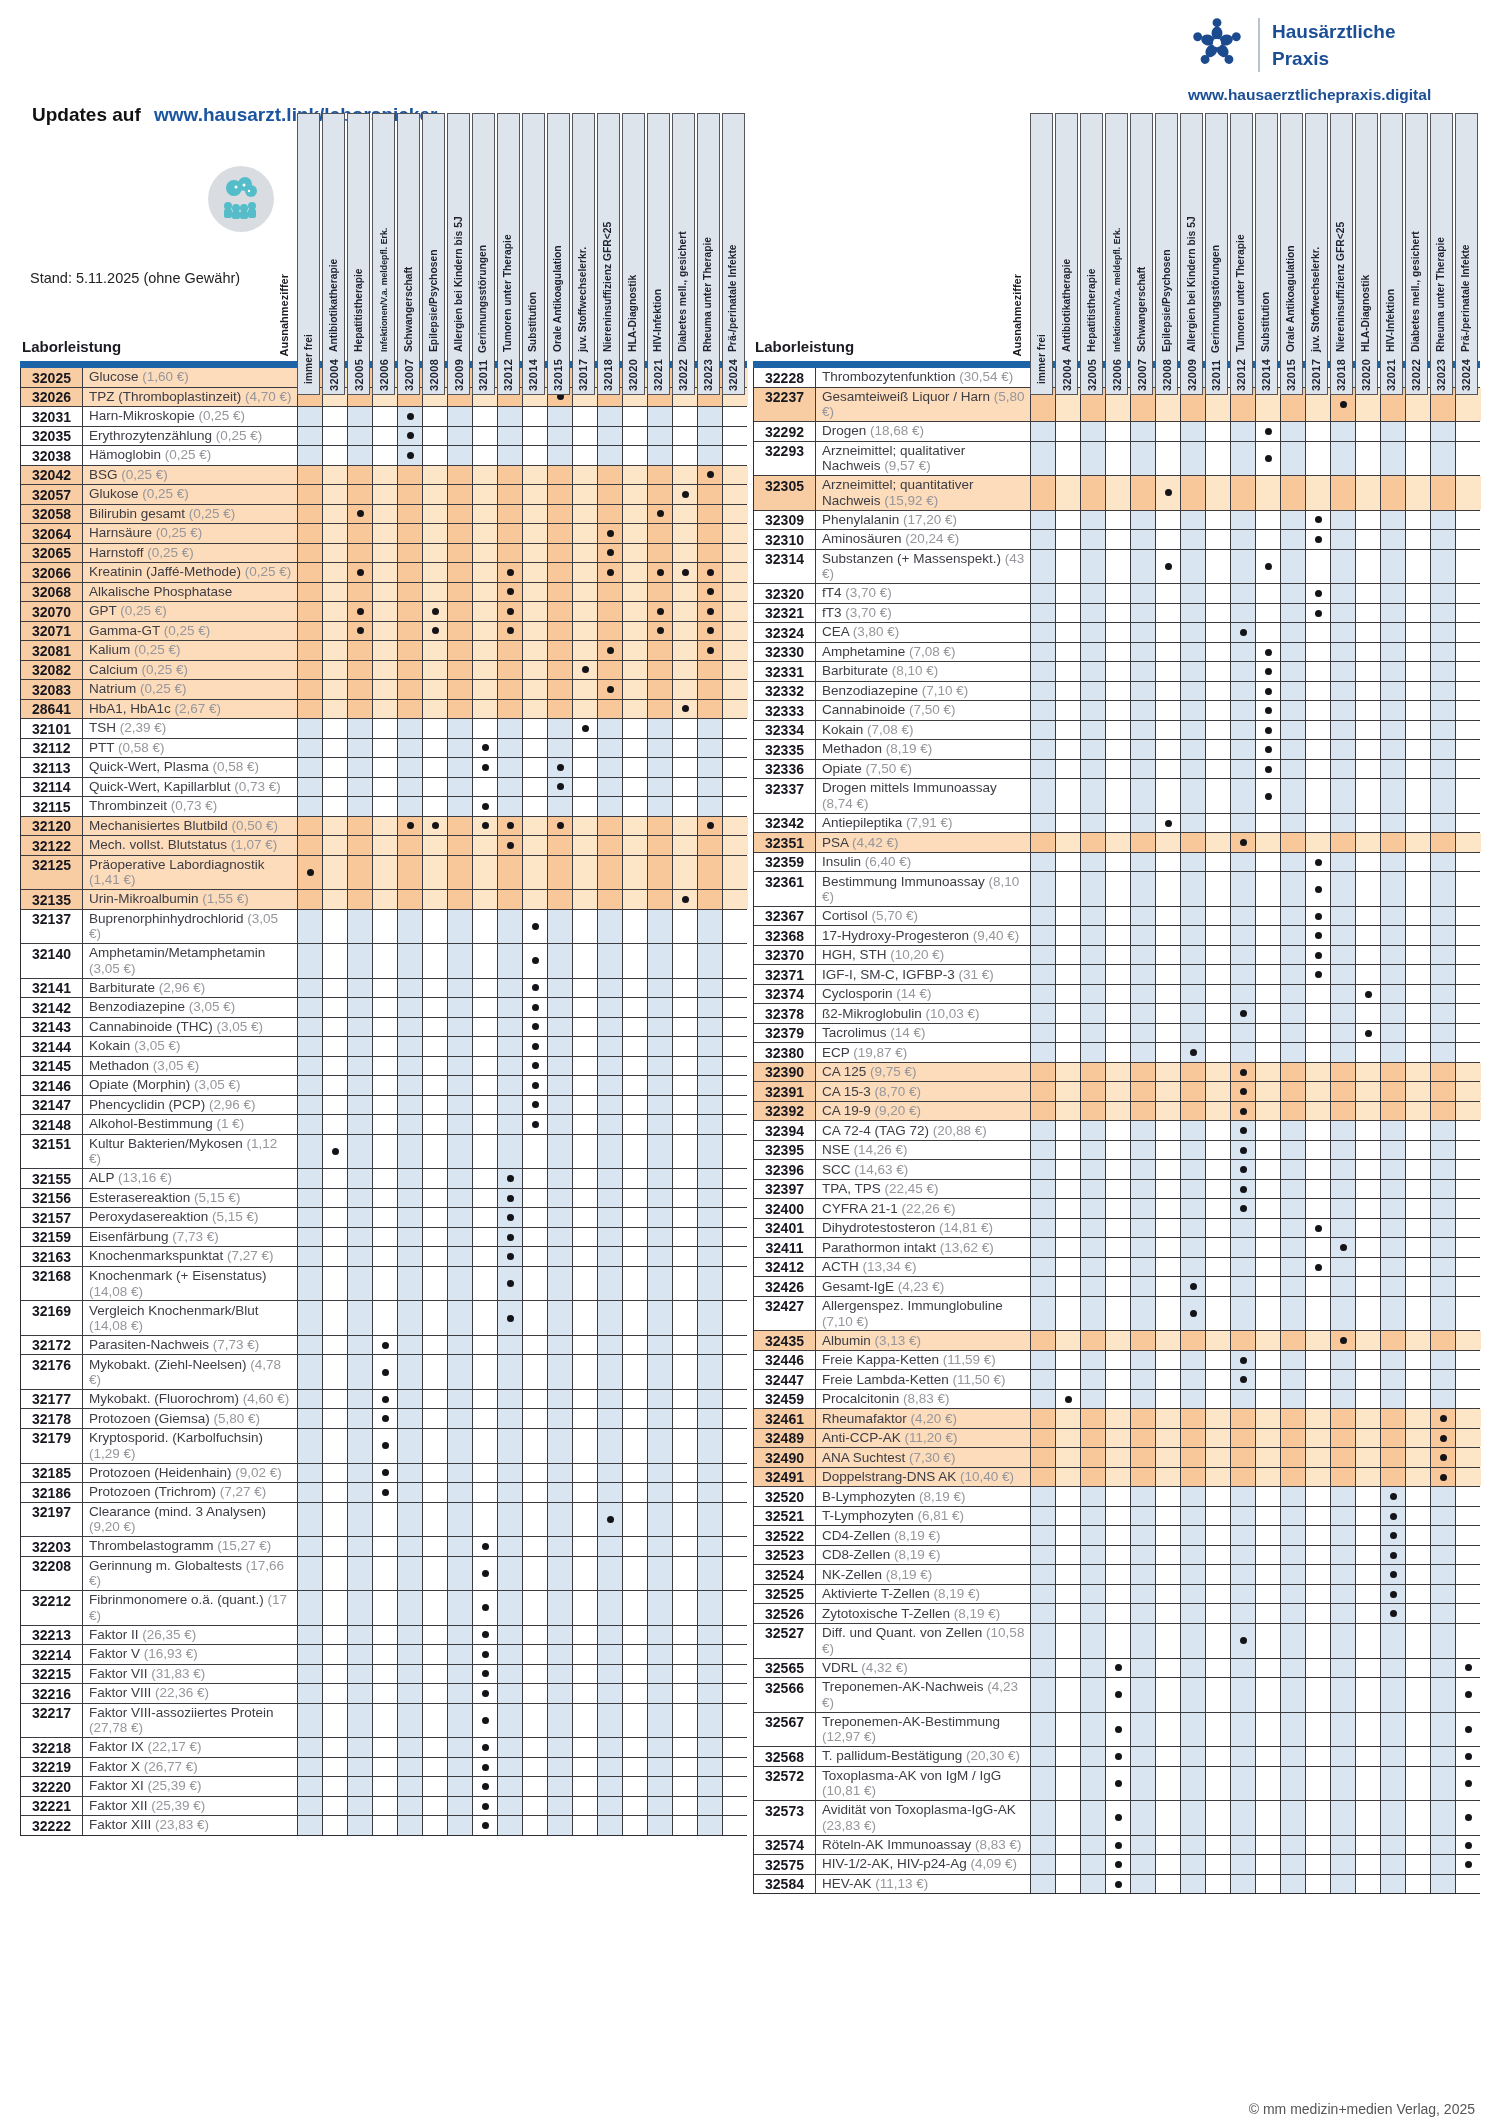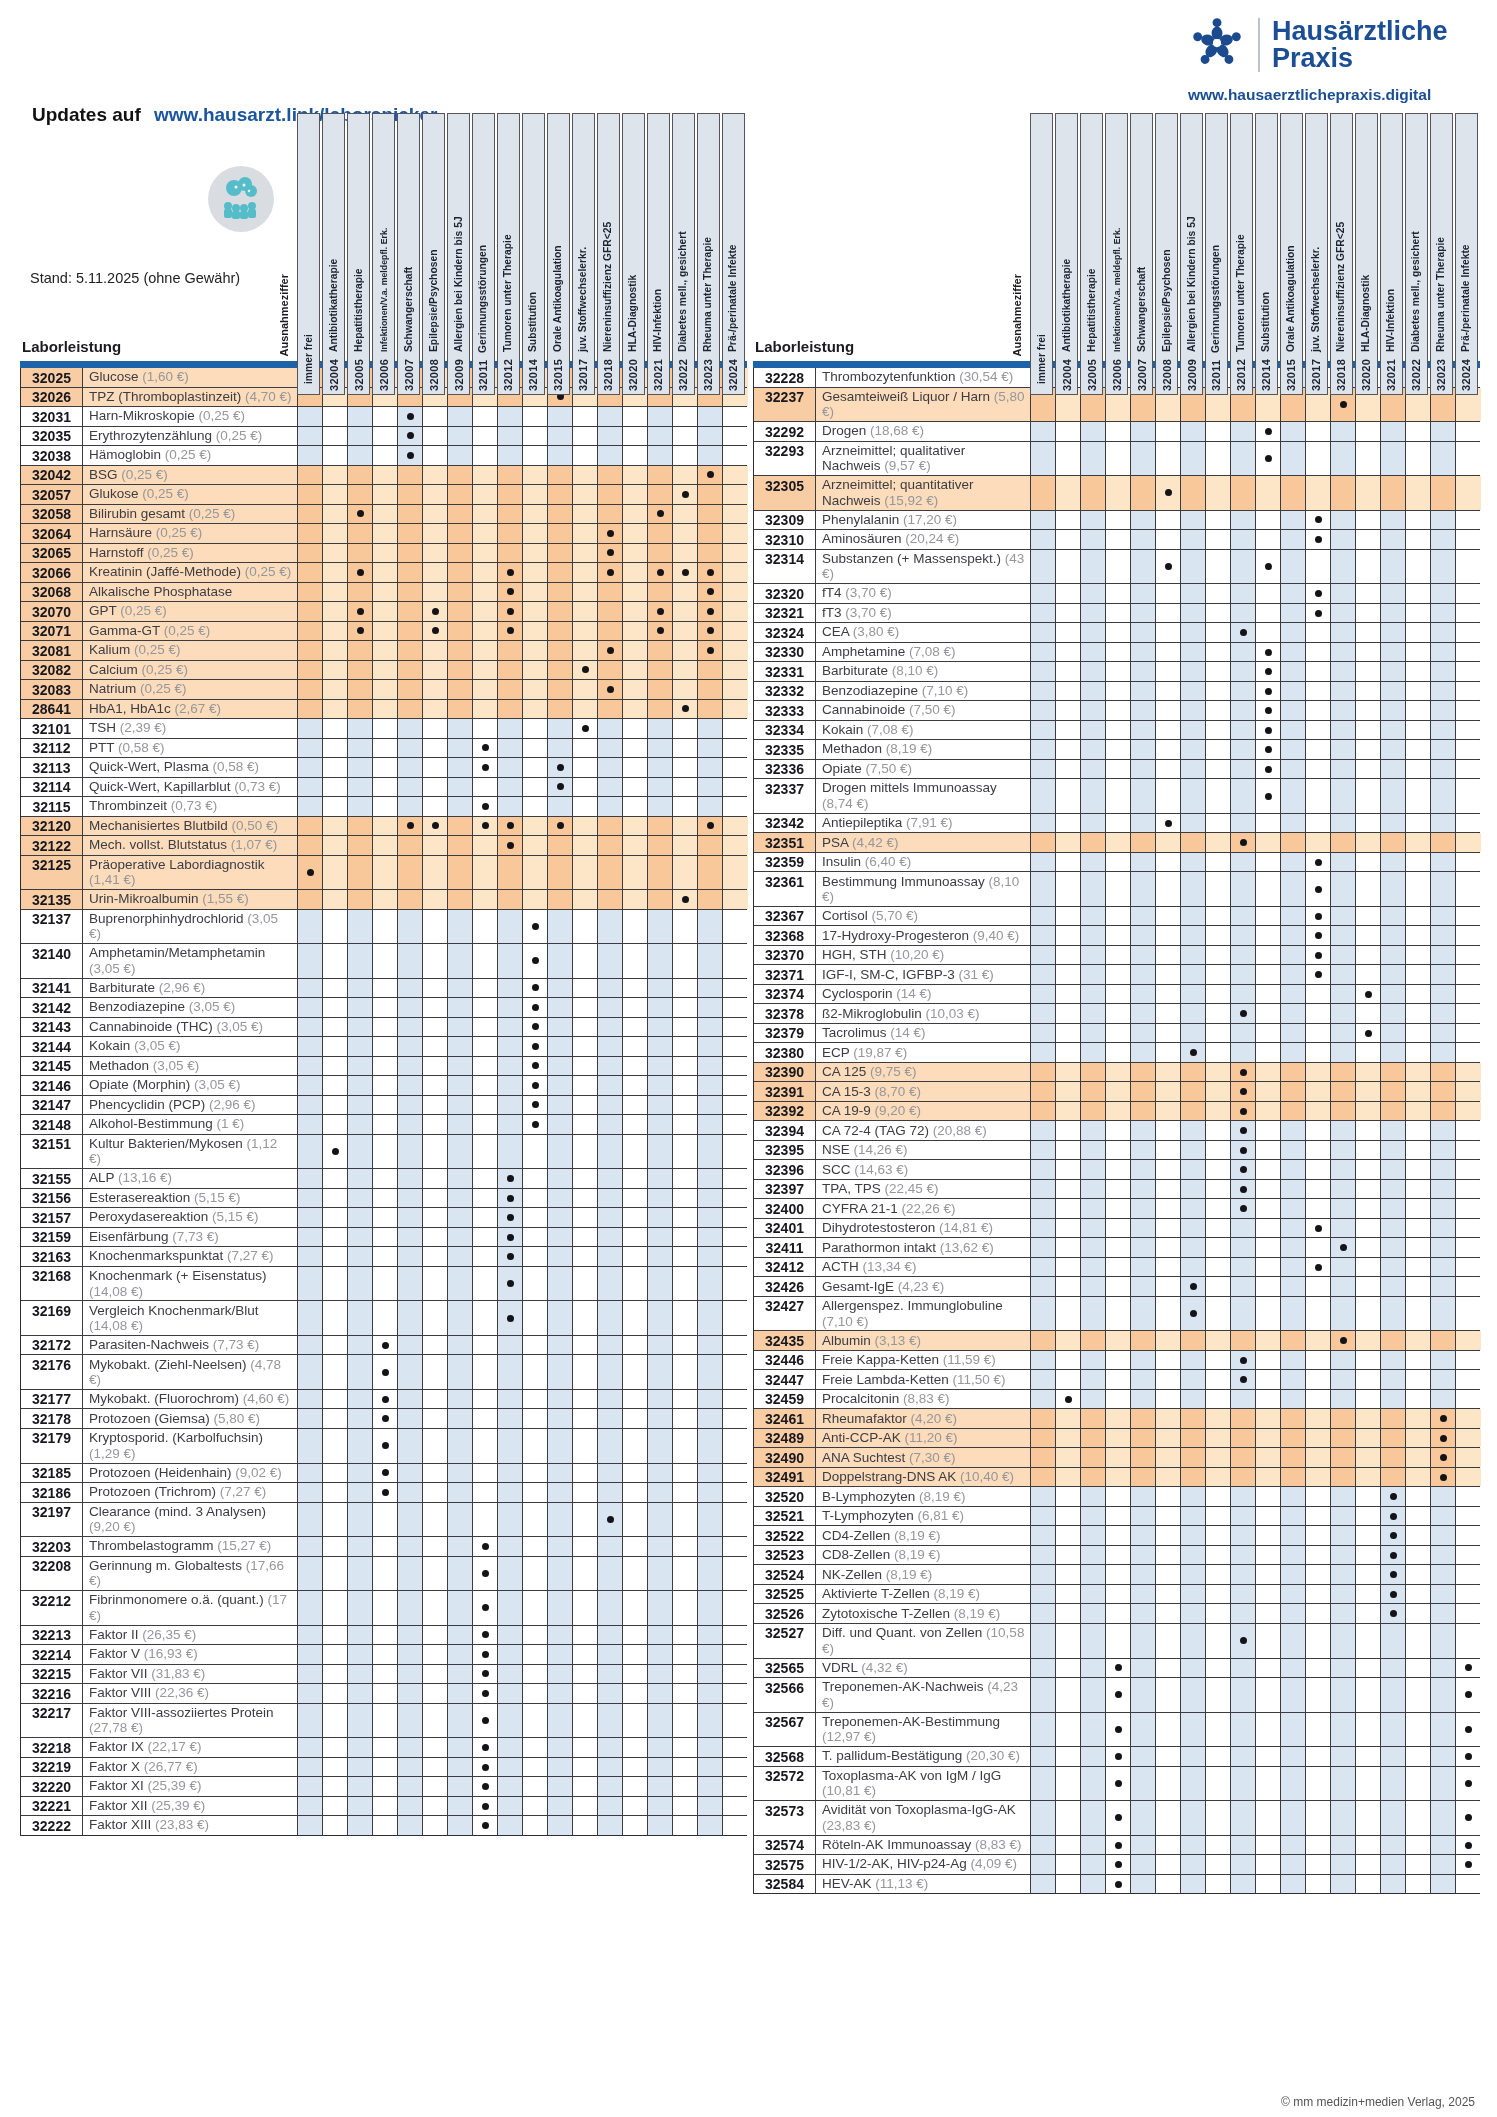--- a/index.html
+++ b/index.html
@@ -7,21 +7,21 @@
          font-family:"Liberation Sans", sans-serif;color:#222;}
   
   .title{position:absolute;left:30px;top:26px;font-size:58px;letter-spacing:-1px;color:var(--blue-dark);white-space:nowrap;}
   .title .t-bold{font-weight:bold;}
   .title .t-light{font-weight:normal;}
   .updates{position:absolute;left:32px;top:104px;font-size:19px;font-weight:bold;color:#111;}
   .updates a{color:var(--blue-link);text-decoration:none;margin-left:8px;}
   .brand{position:absolute;left:1188px;top:14px;width:300px;}
   .brand-row{display:flex;align-items:center;gap:12px;}
   .brand-divider{width:2px;height:54px;background:#b9c3cd;}
-  .brand-name{font-size:27px;line-height:27px;font-weight:bold;color:var(--blue-dark);}
+  .brand-name{font-size:19px;line-height:27px;font-weight:bold;color:var(--blue-dark);}
   .brand-url{margin-top:10px;font-size:15.5px;font-weight:bold;color:var(--blue-dark);text-decoration:none;display:block;}
   
   .credits{position:absolute;left:30px;top:164px;font-size:14.5px;line-height:19px;color:#222;}
   .credits .it{font-style:italic;}
   .stand{position:absolute;left:30px;top:270px;font-size:14.5px;color:#222;}
   .credits-badge{position:absolute;left:208px;top:166px;width:66px;height:66px;border-radius:50%;background:#d9dde1;
                  display:flex;align-items:center;justify-content:center;}
   
   .tbl{position:absolute;top:113px;width:727px;}
   .tbl-left{left:20px;}
@@ -54,21 +54,21 @@
   
   .row .c-dot.even{background:var(--col-blue);}
   .row .c-dot.odd{background:#ffffff;}
   .row .c-code{background:#ffffff;} .row .c-name{background:#ffffff;}
   
   .row.hl .c-dot.even{background:var(--peach-dark);}
   .row.hl .c-dot.odd{background:var(--peach-light);}
   .row.hl .c-code{background:var(--peach-code);}
   .row.hl .c-name{background:var(--peach-name);}
   
-  .footer{position:absolute;right:22px;bottom:8px;font-size:12px;color:#555;}
+  .footer{position:absolute;right:22px;bottom:0;font-size:14px;color:#555;}
   :root{
     --blue-dark:#1b4e94; --blue-link:#1b55a0; --bar:#1c63a8; --head-cell:#dde4ec;
     --col-blue:#d9e5f1; --peach-dark:#f8c79a; --peach-light:#fde5c8; --peach-name:#fcdcba;
     --peach-code:#f9cda4; --grid:#3c3c40; --text:#3c3c44; --price:#96969c; --code-text:#17171f;
   }
 </style>
 </head>
 <body>
 
 <div class="sheet">

